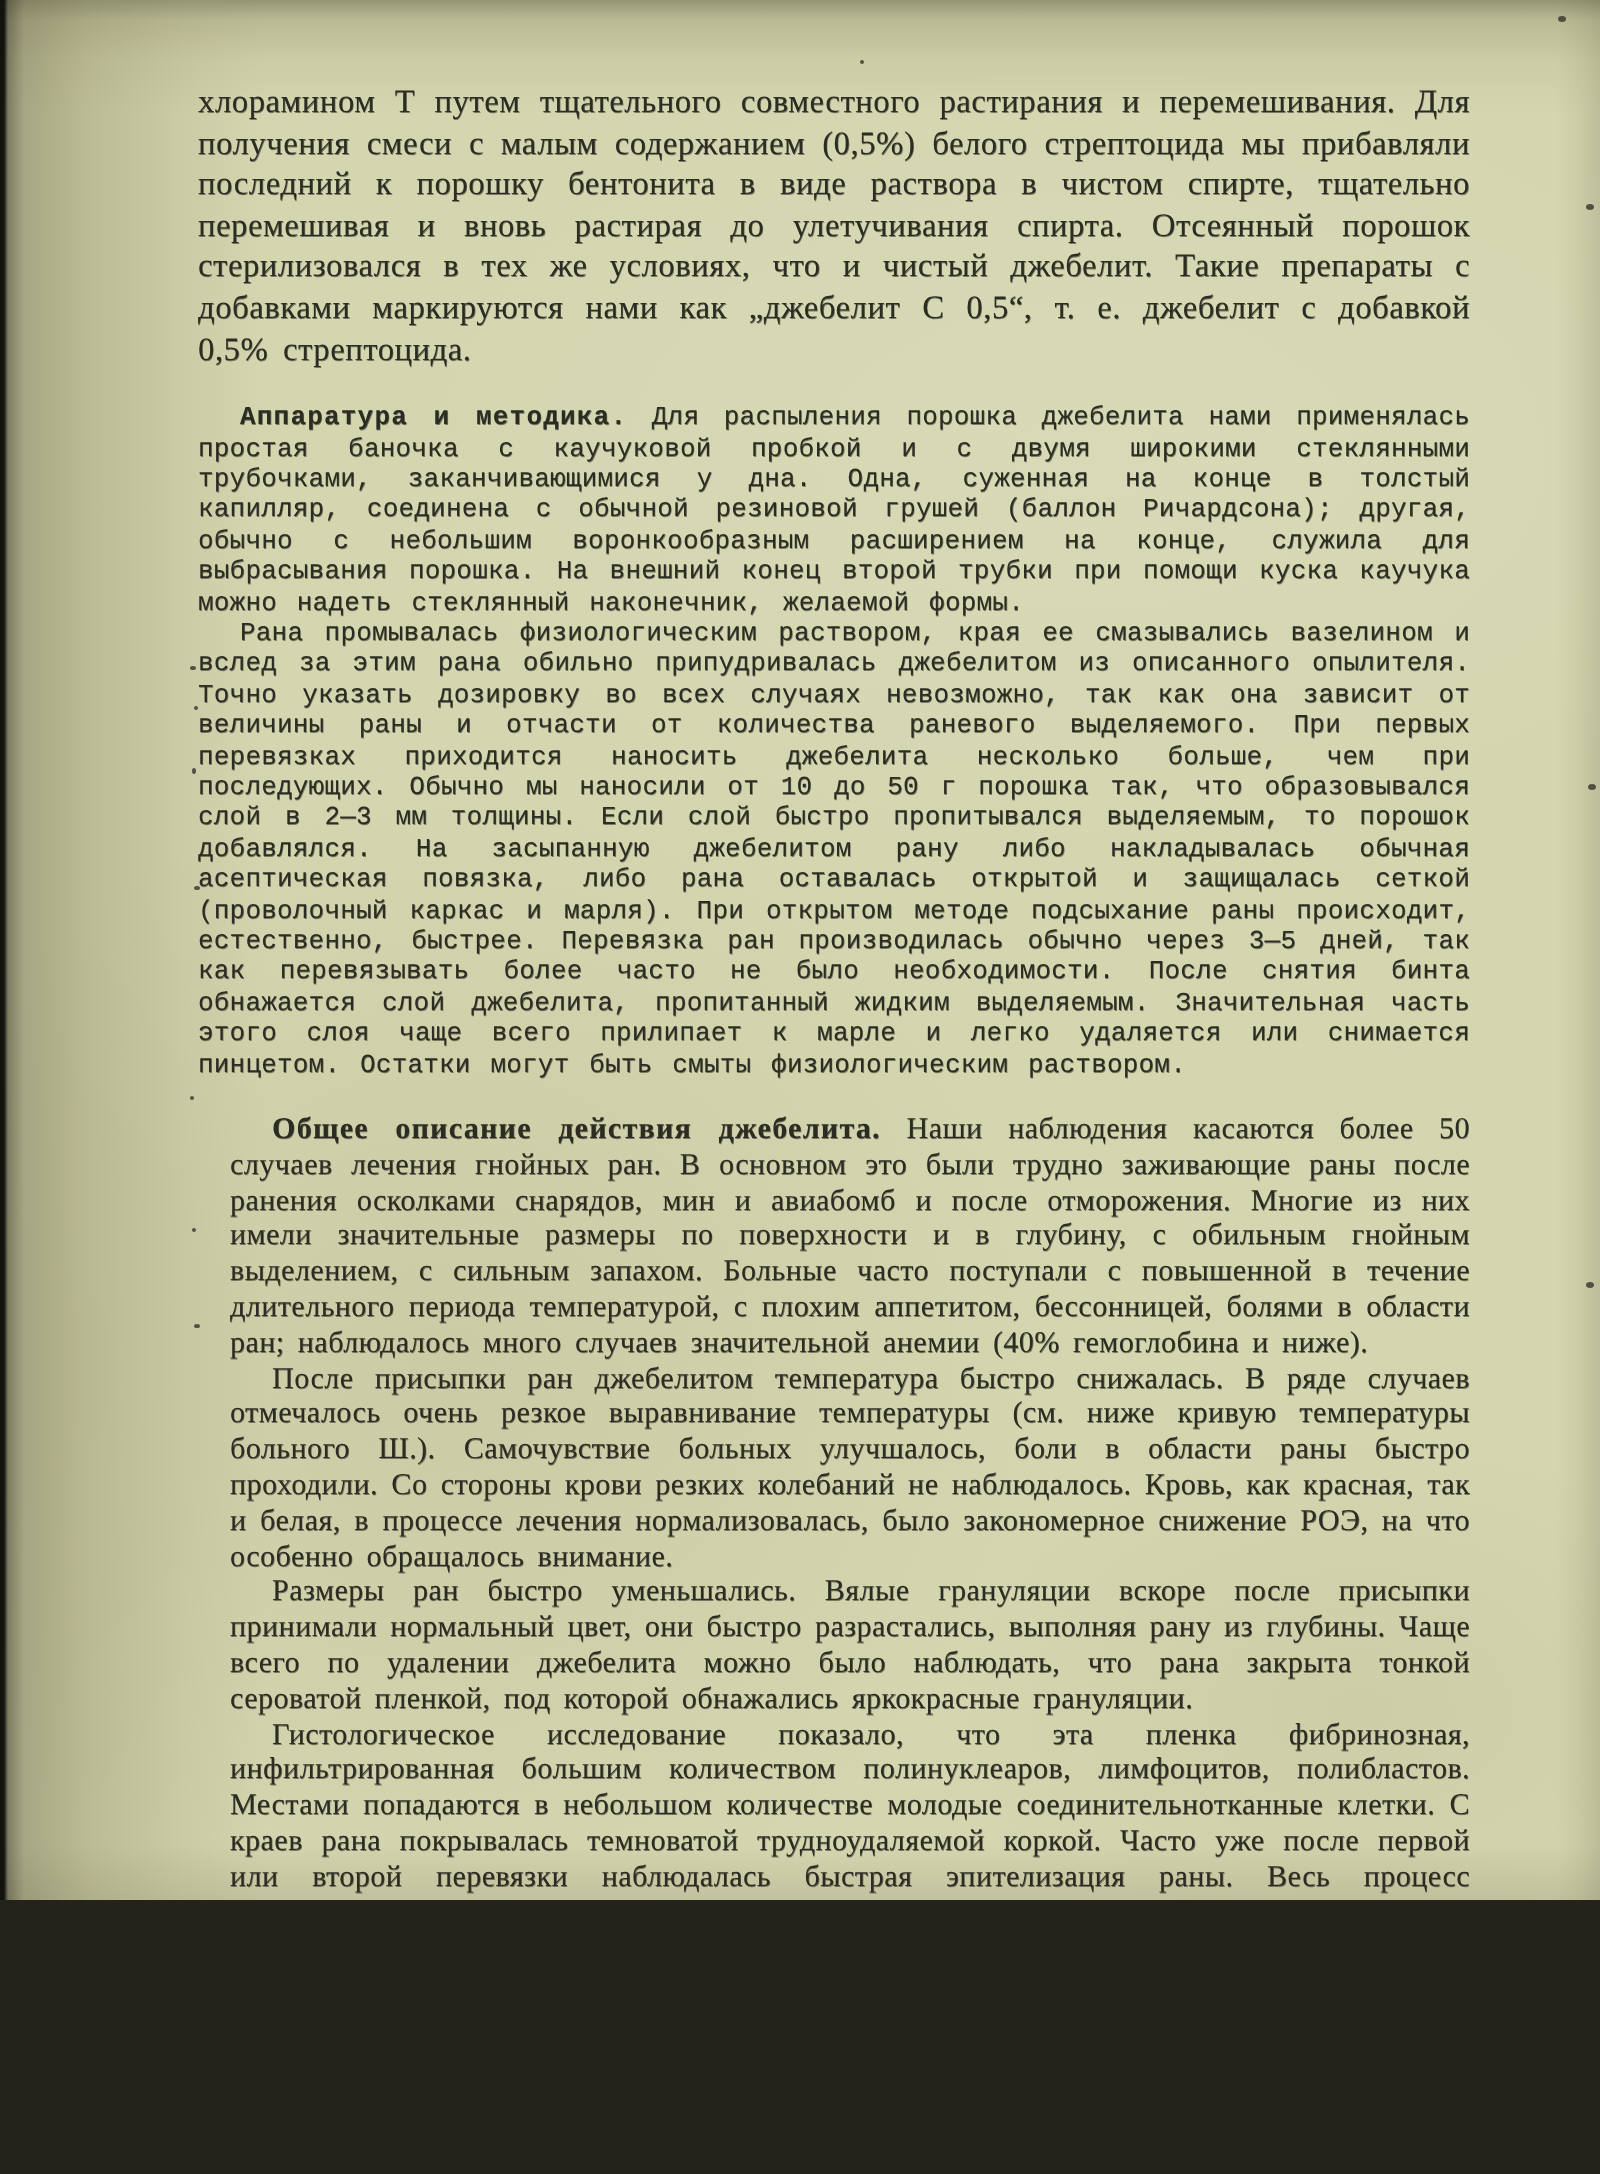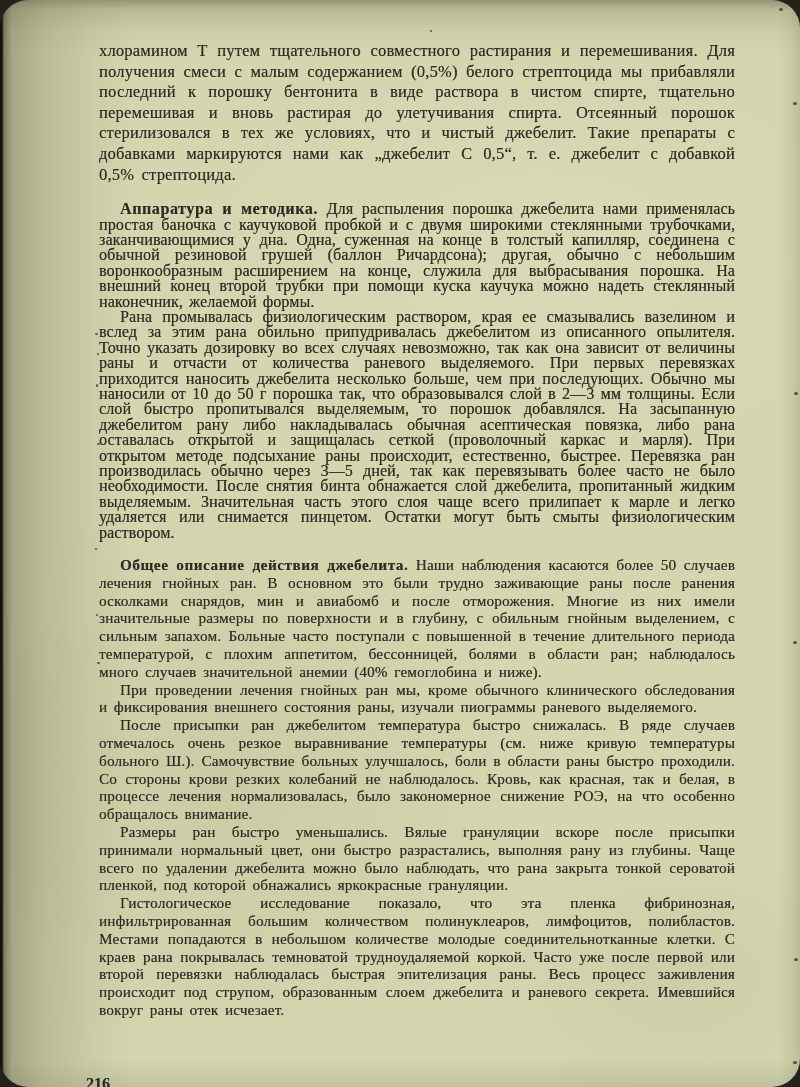--- a/index.html
+++ b/index.html
@@ -1,37 +1,36 @@
 <!DOCTYPE html>
 <html lang="ru"><head>
 <meta charset="utf-8">
 <style>
   html,body { margin:0; padding:0; background:#23231b; }
   .page {
-    position:relative; width:800px; height:1087px; overflow:hidden;
+    position:relative; width:800px; height:950px; overflow:hidden;
     background-color:#d4d6b0;
     background-image:
       linear-gradient(90deg, #13130e 0px, #13130e 2px, rgba(55,53,37,0.55) 4px, rgba(105,101,69,0.42) 12px, rgba(132,129,92,0.30) 45px, rgba(148,146,106,0.14) 92px, rgba(0,0,0,0) 132px),
       linear-gradient(180deg, rgba(72,69,48,0.45) 0px, rgba(118,114,80,0.28) 10px, rgba(148,144,104,0.13) 30px, rgba(0,0,0,0) 56px),
       linear-gradient(270deg, rgba(98,94,64,0.20) 0px, rgba(118,114,80,0.10) 10px, rgba(0,0,0,0) 22px),
       linear-gradient(0deg, rgba(98,94,64,0.16) 0px, rgba(0,0,0,0) 28px),
       radial-gradient(ellipse 520px 300px at 68% 24%, rgba(255,255,244,0.10), rgba(0,0,0,0) 72%),
       radial-gradient(ellipse 430px 420px at 28% 72%, rgba(118,113,72,0.10), rgba(0,0,0,0) 70%),
       radial-gradient(ellipse 300px 200px at 85% 90%, rgba(118,113,72,0.08), rgba(0,0,0,0) 70%);
     font-family:"Liberation Serif","DejaVu Serif",serif;
     color:#2d2c22;
-    border-radius:28px;
   }
   .content { position:absolute; left:99px; top:41px; width:636px; }
   p { margin:0; text-align:justify; text-shadow:0.3px 0.3px 0 rgba(45,44,34,0.55); }
   .intro  { font-size:16.4px; line-height:20.6px; word-spacing:3px; letter-spacing:0.25px; }
-  .fine   { margin-top:16px; font-size:16px; line-height:15.4px; word-spacing:2px; letter-spacing:0.1px; }
+  .fine   { margin-top:16px; font-size:13px; line-height:15.4px; word-spacing:2px; letter-spacing:0.1px;font-family:Liberation Mono, monospace; }
   .fine p + p { margin-top:0; }
   .main   { font-size:15.1px; line-height:17.8px; word-spacing:2.6px; letter-spacing:0.2px; }
-  .sect   { margin-top:17px; }
+  .sect   { margin-top:17px;margin-left:16px; }
   .indent { text-indent:21px; }
   .bold   { font-weight:bold; }
   .lead   { letter-spacing:0.6px; }
   .page-number {
     position:absolute; left:86px; top:1075px; font-size:16px; font-weight:bold;
     color:#2d2c22; text-shadow:0.3px 0.3px 0 rgba(45,44,34,0.55);
     font-family:"Liberation Serif","DejaVu Serif",serif;
   }
   .speck { position:absolute; background:#34332a; border-radius:50%; opacity:0.8; }
 </style>
@@ -59,21 +58,20 @@
 
     <p class="intro">хлорамином Т путем тщательного совместного растирания и перемешивания. Для получения смеси с малым содержанием (0,5%) белого стрептоцида мы прибавляли последний к порошку бентонита в виде раствора в чистом спирте, тщательно перемешивая и вновь растирая до улетучивания спирта. Отсеянный порошок стерилизовался в тех же условиях, что и чистый джебелит. Такие препараты с добавками маркируются нами как „джебелит С 0,5“, т. е. джебелит с добавкой 0,5% стрептоцида.</p>
 
     <div class="fine">
       <p class="indent"><span class="bold lead">Аппаратура и методика.</span> <span>Для распыления порошка джебелита нами применялась простая баночка с каучуковой пробкой и с двумя широкими стеклянными трубочками, заканчивающимися у дна. Одна, суженная на конце в толстый капилляр, соединена с обычной резиновой грушей (баллон Ричардсона); другая, обычно с небольшим воронкообразным расширением на конце, служила для выбрасывания порошка. На внешний конец второй трубки при помощи куска каучука можно надеть стеклянный наконечник, желаемой формы.</span></p>
       <p class="indent">Рана промывалась физиологическим раствором, края ее смазывались вазелином и вслед за этим рана обильно припудривалась джебелитом из описанного опылителя. Точно указать дозировку во всех случаях невозможно, так как она зависит от величины раны и отчасти от количества раневого выделяемого. При первых перевязках приходится наносить джебелита несколько больше, чем при последующих. Обычно мы наносили от 10 до 50 г порошка так, что образовывался слой в 2—3 мм толщины. Если слой быстро пропитывался выделяемым, то порошок добавлялся. На засыпанную джебелитом рану либо накладывалась обычная асептическая повязка, либо рана оставалась открытой и защищалась сеткой (проволочный каркас и марля). При открытом методе подсыхание раны происходит, естественно, быстрее. Перевязка ран производилась обычно через 3—5 дней, так как перевязывать более часто не было необходимости. После снятия бинта обнажается слой джебелита, пропитанный жидким выделяемым. Значительная часть этого слоя чаще всего прилипает к марле и легко удаляется или снимается пинцетом. Остатки могут быть смыты физиологическим раствором.</p>
     </div>
 
     <div class="main sect">
       <p class="indent"><span class="bold lead">Общее описание действия джебелита.</span> <span>Наши наблюдения касаются более 50 случаев лечения гнойных ран. В основном это были трудно заживающие раны после ранения осколками снарядов, мин и авиабомб и после отморожения. Многие из них имели значительные размеры по поверхности и в глубину, с обильным гнойным выделением, с сильным запахом. Больные часто поступали с повышенной в течение длительного периода температурой, с плохим аппетитом, бессонницей, болями в области ран; наблюдалось много случаев значительной анемии (40% гемоглобина и ниже).</span></p>
-      <p class="indent">При проведении лечения гнойных ран мы, кроме обычного клинического обследования и фиксирования внешнего состояния раны, изучали пиограммы раневого выделяемого.</p>
       <p class="indent">После присыпки ран джебелитом температура быстро снижалась. В ряде случаев отмечалось очень резкое выравнивание температуры (см. ниже кривую температуры больного Ш.). Самочувствие больных улучшалось, боли в области раны быстро проходили. Со стороны крови резких колебаний не наблюдалось. Кровь, как красная, так и белая, в процессе лечения нормализовалась, было закономерное снижение РОЭ, на что особенно обращалось внимание.</p>
       <p class="indent">Размеры ран быстро уменьшались. Вялые грануляции вскоре после присыпки принимали нормальный цвет, они быстро разрастались, выполняя рану из глубины. Чаще всего по удалении джебелита можно было наблюдать, что рана закрыта тонкой сероватой пленкой, под которой обнажались яркокрасные грануляции.</p>
       <p class="indent">Гистологическое исследование показало, что эта пленка фибринозная, инфильтрированная большим количеством полинуклеаров, лимфоцитов, полибластов. Местами попадаются в небольшом количестве молодые соединительнотканные клетки. С краев рана покрывалась темноватой трудноудаляемой коркой. Часто уже после первой или второй перевязки наблюдалась быстрая эпителизация раны. Весь процесс заживления происходит под струпом, образованным слоем джебелита и раневого секрета. Имевшийся вокруг раны отек исчезает.</p>
     </div>
 
   </div>
 
   <div class="page-number">216</div>
 
 </div>

